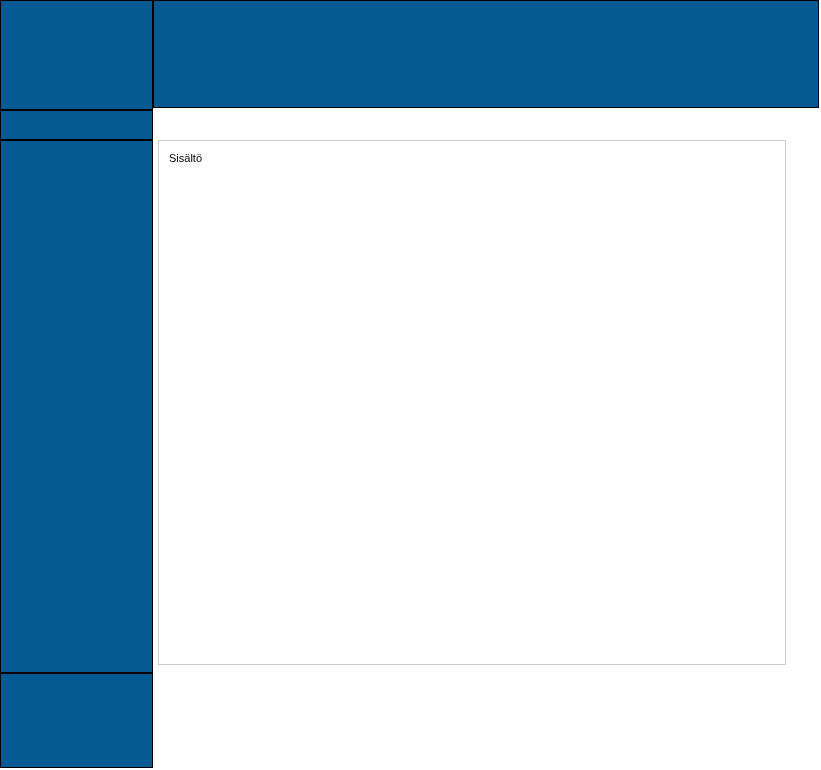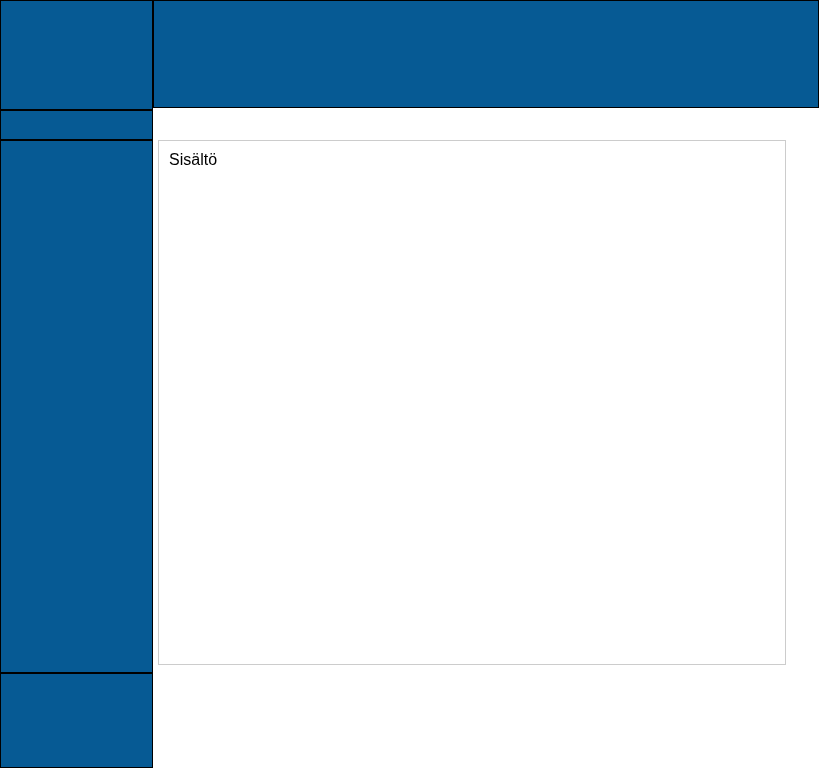--- a/index.html
+++ b/index.html
@@ -69,21 +69,21 @@
       left: 158px;
       top: 140px;
       width: 628px;
       height: 525px;
       background: #ffffff;
       border: 1px solid #cccccc;
       padding: 10px;
     }
     .content-text {
       color: #000000;
-      font-size: 16px;
+      font-size: 11px;
     }
   </style>
 </head>
 <body>
 
 <div class="container">
   <div class="header-left"></div>
   <div class="header-right"></div>
   <div class="sidebar-small"></div>
   <div class="sidebar-main"></div>

